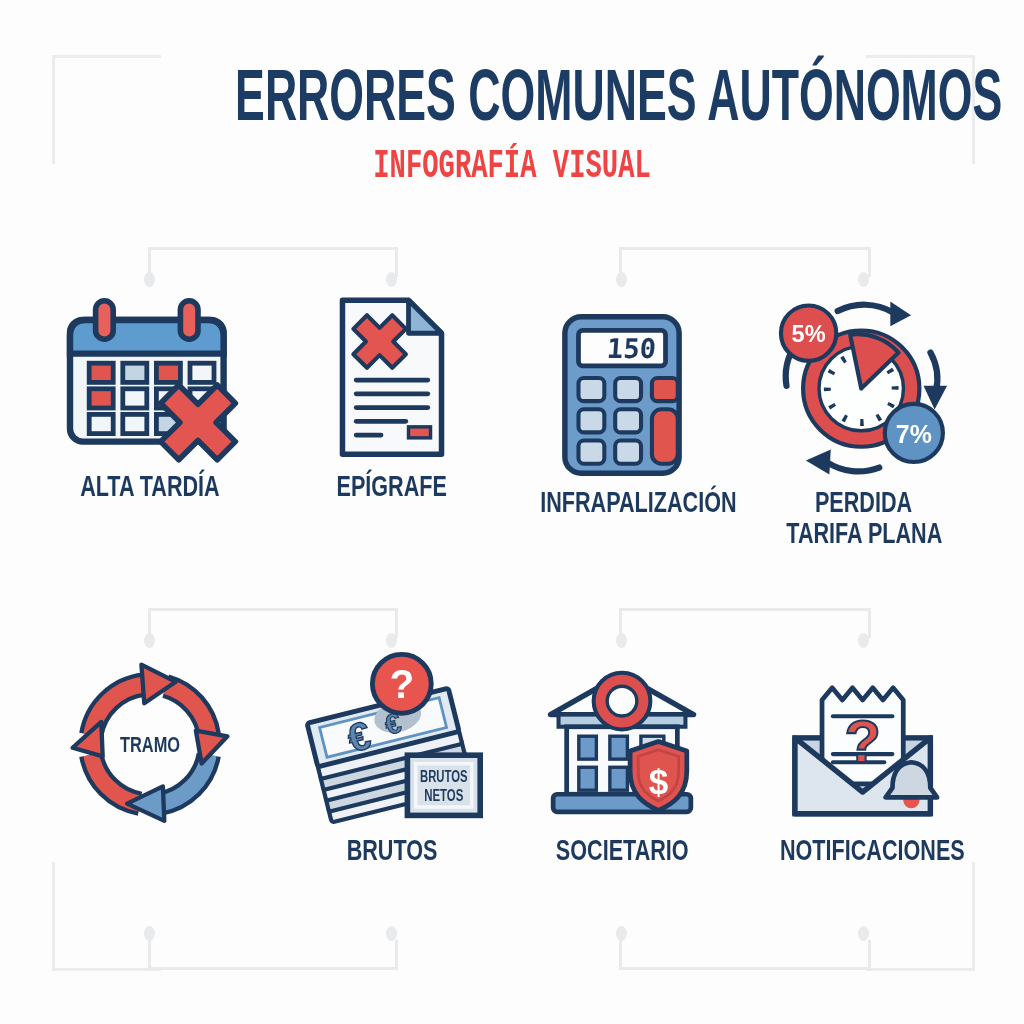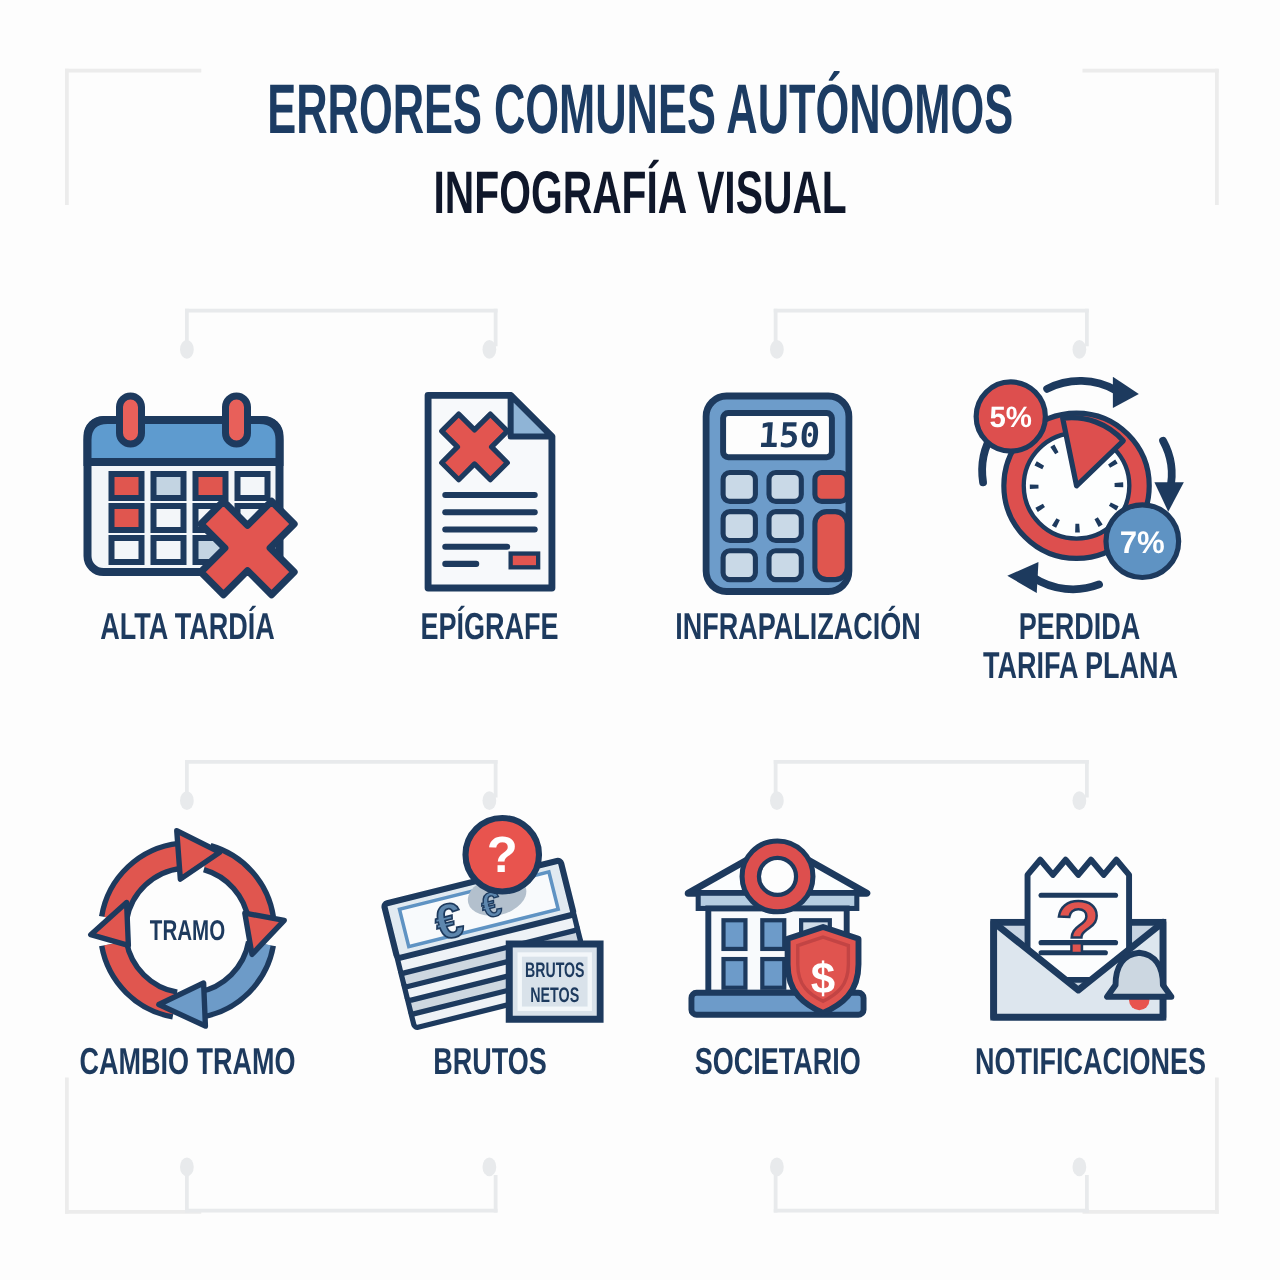--- a/index.html
+++ b/index.html
@@ -1,21 +1,21 @@
 <!DOCTYPE html>
 <html><head>
 <meta charset="utf-8">
 <style>
   html,body{margin:0;padding:0;background:#ffffff;}
   .canvas{position:relative;width:1024px;height:1024px;background:#fdfdfd;overflow:hidden;
           font-family:"Liberation Sans",sans-serif;}
   
   .header{position:absolute;top:58px;left:0;width:1024px;text-align:center;}
-  .title{font-size:56px;font-weight:bold;color:#1c3c63;letter-spacing:0px;line-height:1.05;}
-  .subtitle{margin-top:10px;font-size:48px;font-weight:bold;color:#0f172a;}
+  .title{font-size:72px;font-weight:bold;color:#1c3c63;letter-spacing:0px;line-height:1.05;}
+  .subtitle{margin-top:10px;font-size:40px;font-weight:bold;color:#ef4444;font-family:Liberation Mono, monospace;}
   .cond{display:inline-block;transform:scaleX(0.62);transform-origin:center;white-space:nowrap;}
   .cond2{display:inline-block;transform:scaleX(0.68);transform-origin:center;white-space:nowrap;}
   .cond3{display:inline-block;transform:scaleX(0.72);transform-origin:center;white-space:nowrap;}
   
   .corner{position:absolute;width:106px;height:106px;border:0 solid #ececec;}
   .corner.tl{left:52px;top:55px;border-left-width:3px;border-top-width:3px;}
   .corner.tr{left:866px;top:55px;border-right-width:3px;border-top-width:3px;}
   .corner.bl{left:52px;top:862px;border-left-width:3px;border-bottom-width:3px;}
   .corner.br{left:866px;top:862px;border-right-width:3px;border-bottom-width:3px;}
   
@@ -60,21 +60,21 @@
   <div class="dot" style="left:616px;top:633px;"></div>
   <div class="dot" style="left:858px;top:633px;"></div>
 
   <div class="bracket up" style="left:148px;top:940px;width:244px;"></div>
   <div class="bracket up" style="left:619px;top:940px;width:246px;"></div>
   <div class="dot" style="left:144px;top:926px;"></div>
   <div class="dot" style="left:386px;top:926px;"></div>
   <div class="dot" style="left:616px;top:926px;"></div>
   <div class="dot" style="left:858px;top:926px;"></div>
 
-  <div class="cell" style="left:30px;top:300px;">
+  <div class="cell" style="left:30px;top:284px;">
     <div class="icon-wrap">
       <svg width="196" height="176" viewBox="0 0 120 110">
         <rect x="10" y="20" width="96" height="76" rx="8" fill="#f3f6f9" stroke="#1d3a5e" stroke-width="4"></rect>
         <path d="M10 30 q0 -10 10 -10 h76 q10 0 10 10 v11 H10 z" fill="#5e9bcf" stroke="#1d3a5e" stroke-width="4"></path>
         <rect x="26" y="8" width="11" height="24" rx="5.5" fill="#e8605a" stroke="#1d3a5e" stroke-width="3.5"></rect>
         <rect x="79" y="8" width="11" height="24" rx="5.5" fill="#e8605a" stroke="#1d3a5e" stroke-width="3.5"></rect>
         <g stroke="#1d3a5e" stroke-width="3">
           <rect x="22" y="47" width="15" height="12" fill="#e0564f"></rect>
           <rect x="43" y="47" width="15" height="12" fill="#c3d4e2"></rect>
           <rect x="64" y="47" width="15" height="12" fill="#e0564f"></rect>
@@ -88,21 +88,21 @@
           <rect x="64" y="79" width="15" height="12" fill="#c3d4e2"></rect>
         </g>
         <path transform="translate(90 84) rotate(45)" stroke-linejoin="round" d="M-25 -8 L-8 -8 L-8 -25 L8 -25 L8 -8 L25 -8 L25 8 L8 8 L8 25 L-8 25 L-8 8 L-25 8 Z" fill="#e25550" stroke="#1d3a5e" stroke-width="3.5"></path>
       </svg>
     </div>
     <div class="label">
       <span class="line"><span class="cond3">ALTA TARDÍA</span></span>
     </div>
   </div>
 
-  <div class="cell" style="left:272px;top:300px;">
+  <div class="cell" style="left:272px;top:284px;">
     <div class="icon-wrap">
       <svg width="138" height="172" viewBox="0 0 100 125">
         <path d="M14 6 H62 L86 30 V118 H14 Z" fill="#f7f9fb" stroke="#1d3a5e" stroke-width="4" stroke-linejoin="round"></path>
         <path d="M62 6 L86 30 H62 Z" fill="#8fb4d6" stroke="#1d3a5e" stroke-width="3.5" stroke-linejoin="round"></path>
         <path transform="translate(41 36) rotate(45)" stroke-linejoin="round" d="M-20 -7 L-7 -7 L-7 -20 L7 -20 L7 -7 L20 -7 L20 7 L7 7 L7 20 L-7 20 L-7 7 L-20 7 Z" fill="#e25550" stroke="#1d3a5e" stroke-width="3"></path>
         <g stroke="#1d3a5e" stroke-width="3.5" stroke-linecap="round">
           <line x1="24" y1="64" x2="76" y2="64"></line>
           <line x1="24" y1="74" x2="76" y2="74"></line>
           <line x1="24" y1="84" x2="76" y2="84"></line>
           <line x1="24" y1="94" x2="60" y2="94"></line>
@@ -190,23 +190,20 @@
         </g>
 
         <g stroke="#1d3a5e" stroke-width="3" stroke-linejoin="round">
           <polygon points="54,6 78,18 56,33" fill="#e0564f"></polygon>
           <polygon points="92,52 114,56 96,75" fill="#e0564f"></polygon>
           <polygon points="69,91 70,115 44,103" fill="#6d9bc8"></polygon>
           <polygon points="27,70 26,46 6,64" fill="#e0564f"></polygon>
         </g>
         <text x="60" y="67" text-anchor="middle" font-size="16" fill="#1d3a5e" textLength="42" lengthAdjust="spacingAndGlyphs">TRAMO</text>
       </svg>
-    </div>
-    <div class="label">
-      <span class="line"><span class="cond3">CAMBIO TRAMO</span></span>
     </div>
   </div>
 
   <div class="cell" style="left:272px;top:648px;">
     <div class="icon-wrap">
       <svg width="182" height="182" viewBox="0 0 130 130">
         <g transform="rotate(-14 62 80)">
           <g stroke="#1d3a5e" stroke-width="3">
             <rect x="12" y="104" width="104" height="11" rx="2" fill="#eef2f6"></rect>
             <rect x="12" y="96" width="104" height="11" rx="2" fill="#cdd7e0"></rect>

